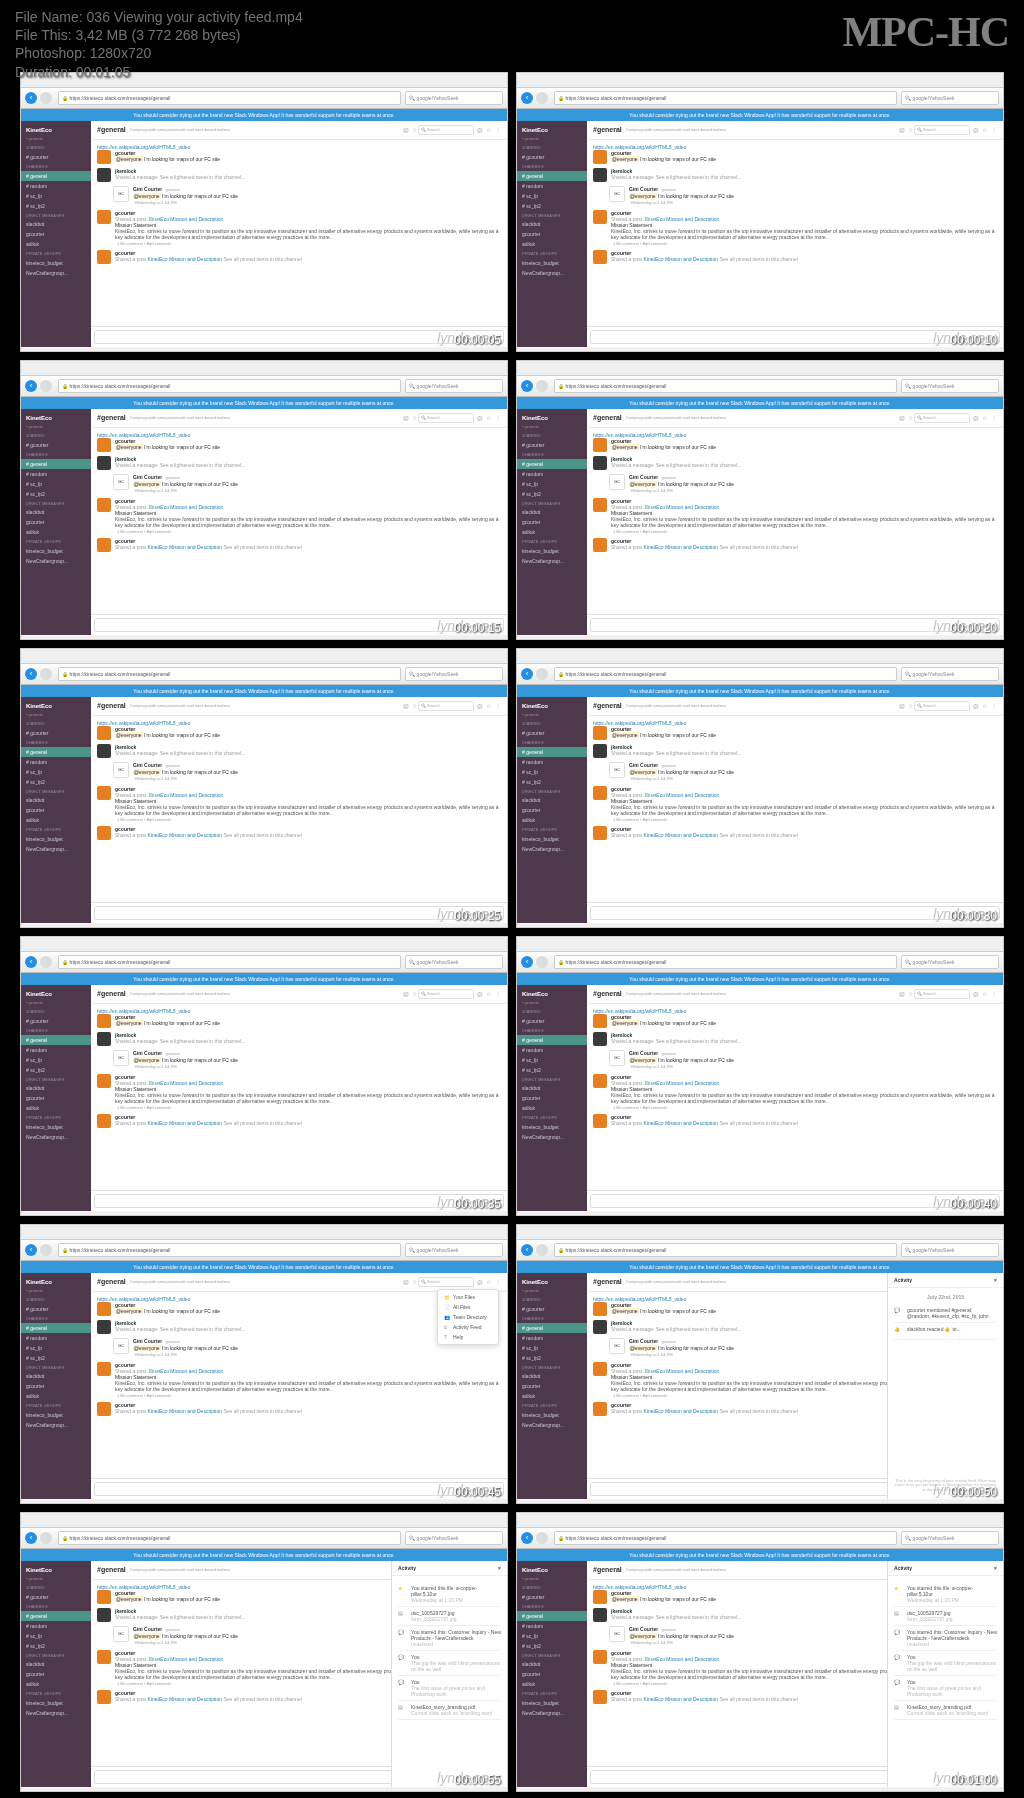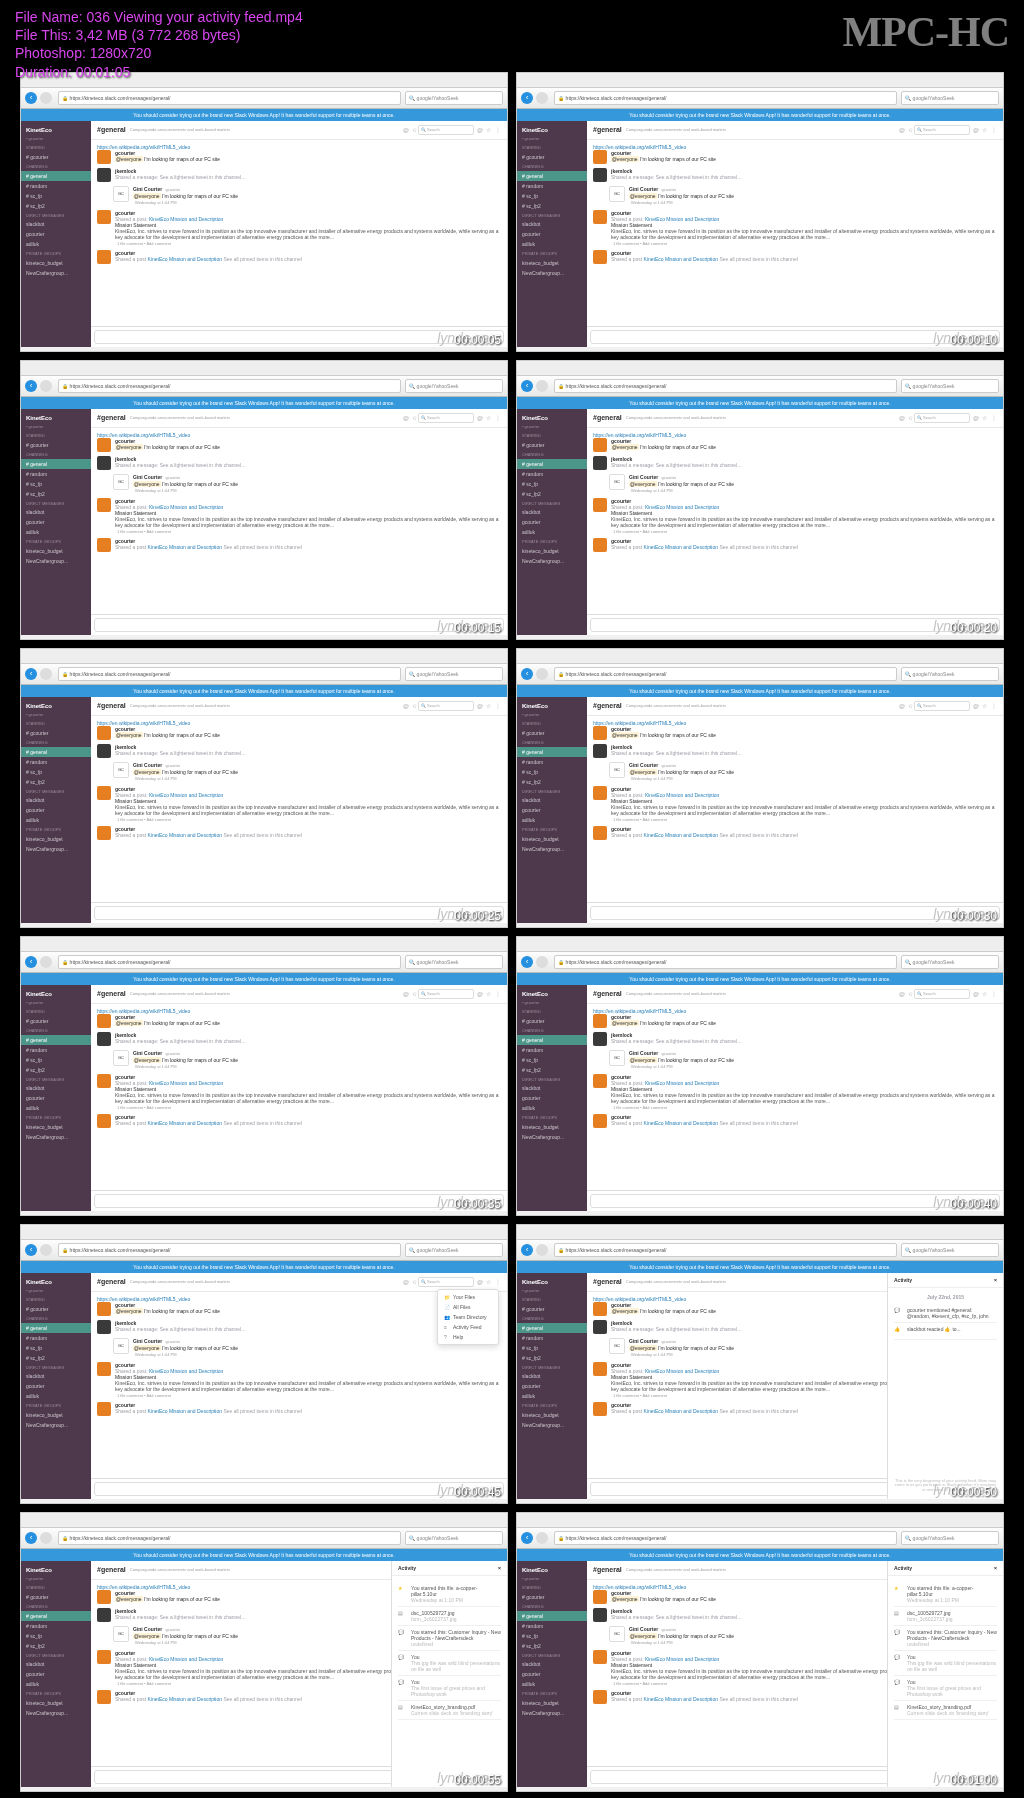--- a/index.html
+++ b/index.html
@@ -9,21 +9,21 @@
     font-family: Arial, sans-serif;
     width: 1024px;
     height: 1798px;
     overflow: hidden;
     position: relative;
   }
   .info-overlay {
     position: absolute;
     top: 8px;
     left: 15px;
-    color: #d946ef;
+    color: #737373;
     font-size: 14px;
     line-height: 1.3;
     z-index: 10;
     text-shadow: 1px 1px 2px rgba(0,0,0,0.8);
   }
   .mpc-logo {
     position: absolute;
     top: 8px;
     right: 15px;
     color: rgba(255,255,255,0.5);

